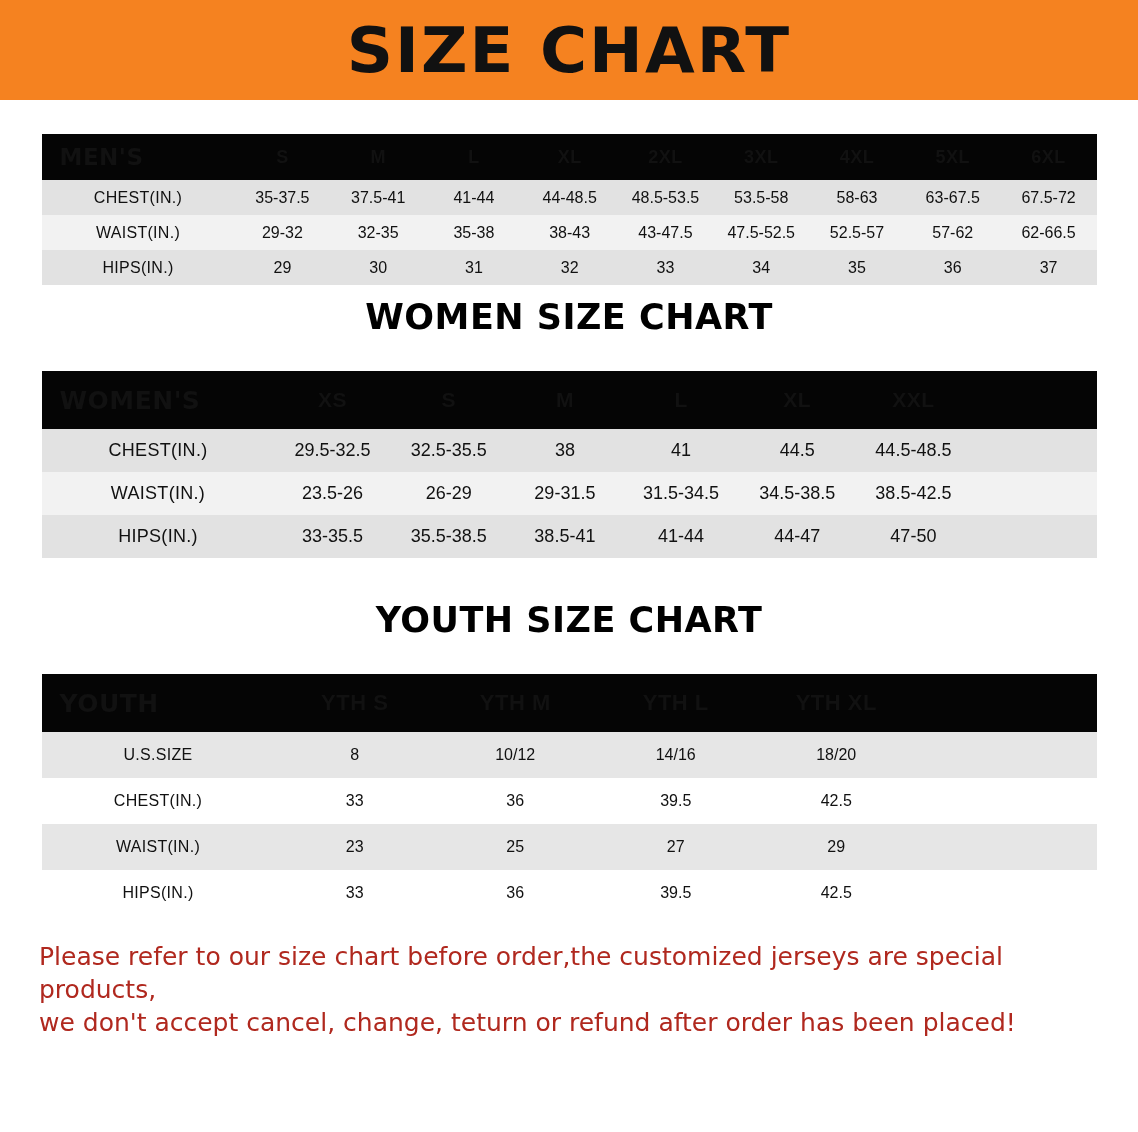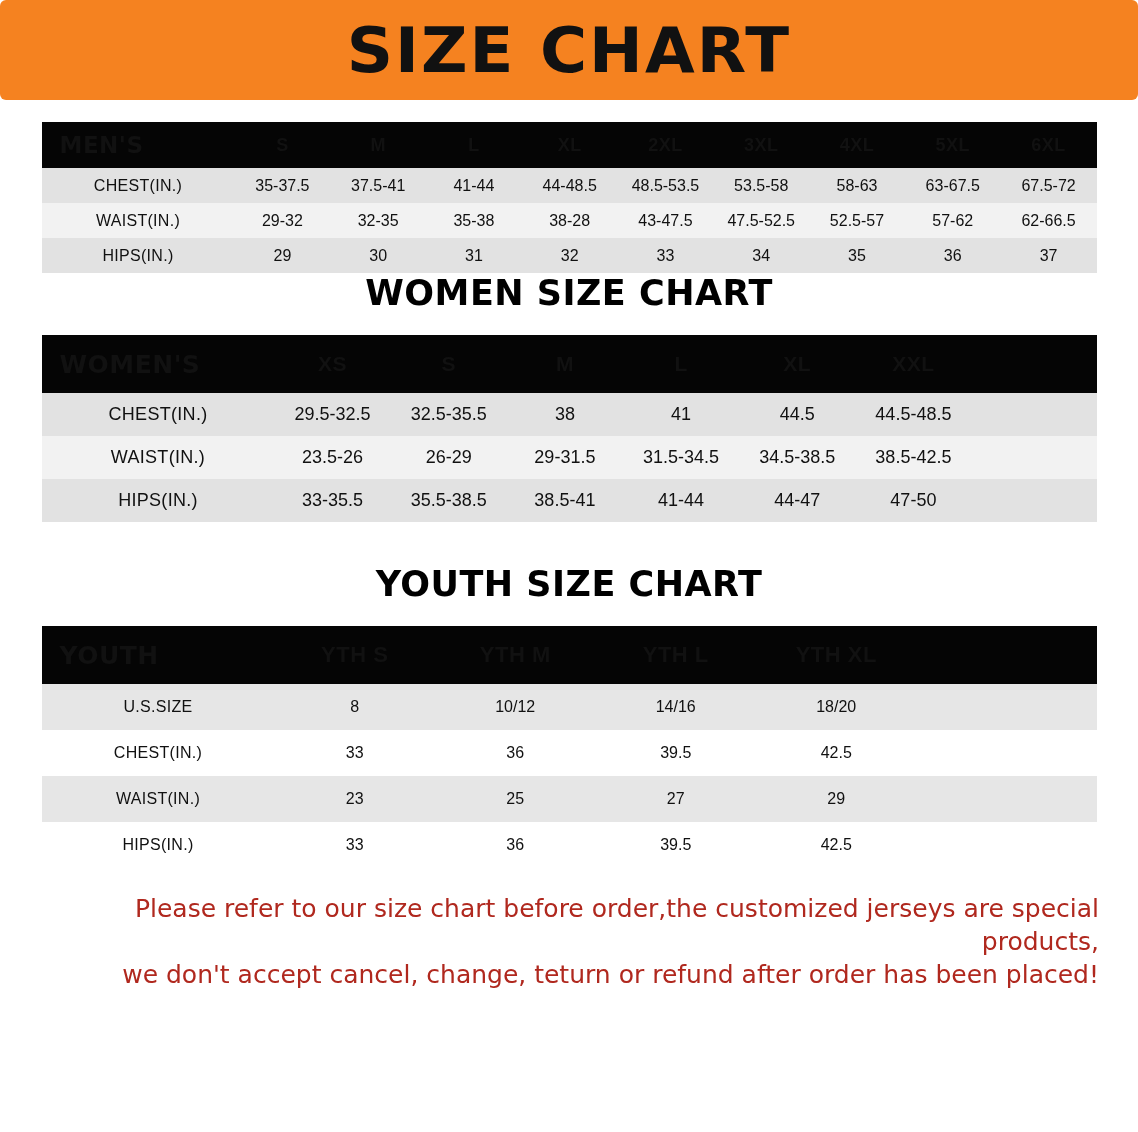--- a/index.html
+++ b/index.html
@@ -22,21 +22,20 @@
   }
   
   .banner {
     width: 100%;
     height: 100px;
     background: #f58220;
     display: flex;
     align-items: center;
     justify-content: center;
     box-sizing: border-box;
-    border-radius: 6px;
   }
   .banner-title {
     font-family: "DejaVu Sans", sans-serif;
     font-weight: bold;
     font-size: 63px;
     letter-spacing: 2px;
     color: #111;
     line-height: 1;
     transform: scaleX(1.02);
   }
@@ -48,21 +47,21 @@
     font-size: 35px;
     letter-spacing: 0.5px;
     color: #000;
   }
   #man-title { margin-top: 26px; }
   #women-title { }
   #youth-title { margin-top: 42px; }
 
   
   .table-wrap {
-    margin: 0 auto;
+    margin: 12px auto;
     width: 1055px;
   }
   table.size-table {
     width: 100%;
     border-collapse: collapse;
     table-layout: fixed;
   }
   table.size-table th,
   table.size-table td {
     text-align: center;
@@ -121,21 +120,21 @@
   #youth-table tbody tr.even { background: #ffffff; }
 
   .tbl-spacer-man { height: 22px; }
   .tbl-spacer-women { height: 22px; }
   .tbl-spacer-youth { height: 22px; }
 
   
   .note {
     margin: 24px auto 0;
     width: 1060px;
-    text-align: right;
+    text-align: left;
     color: #b0281e;
     font-family: "DejaVu Sans", sans-serif;
     font-size: 25px;
     line-height: 1.32;
   }
   .note span { display: block; }
 </style>
 </head>
 <body>
 
@@ -173,21 +172,21 @@
           <td>53.5-58</td>
           <td>58-63</td>
           <td>63-67.5</td>
           <td>67.5-72</td>
         </tr>
         <tr class="even">
           <td class="rowhead">WAIST(IN.)</td>
           <td>29-32</td>
           <td>32-35</td>
           <td>35-38</td>
-          <td>38-28</td>
+          <td>38-43</td>
           <td>43-47.5</td>
           <td>47.5-52.5</td>
           <td>52.5-57</td>
           <td>57-62</td>
           <td>62-66.5</td>
         </tr>
         <tr class="odd">
           <td class="rowhead">HIPS(IN.)</td>
           <td>29</td>
           <td>30</td>

